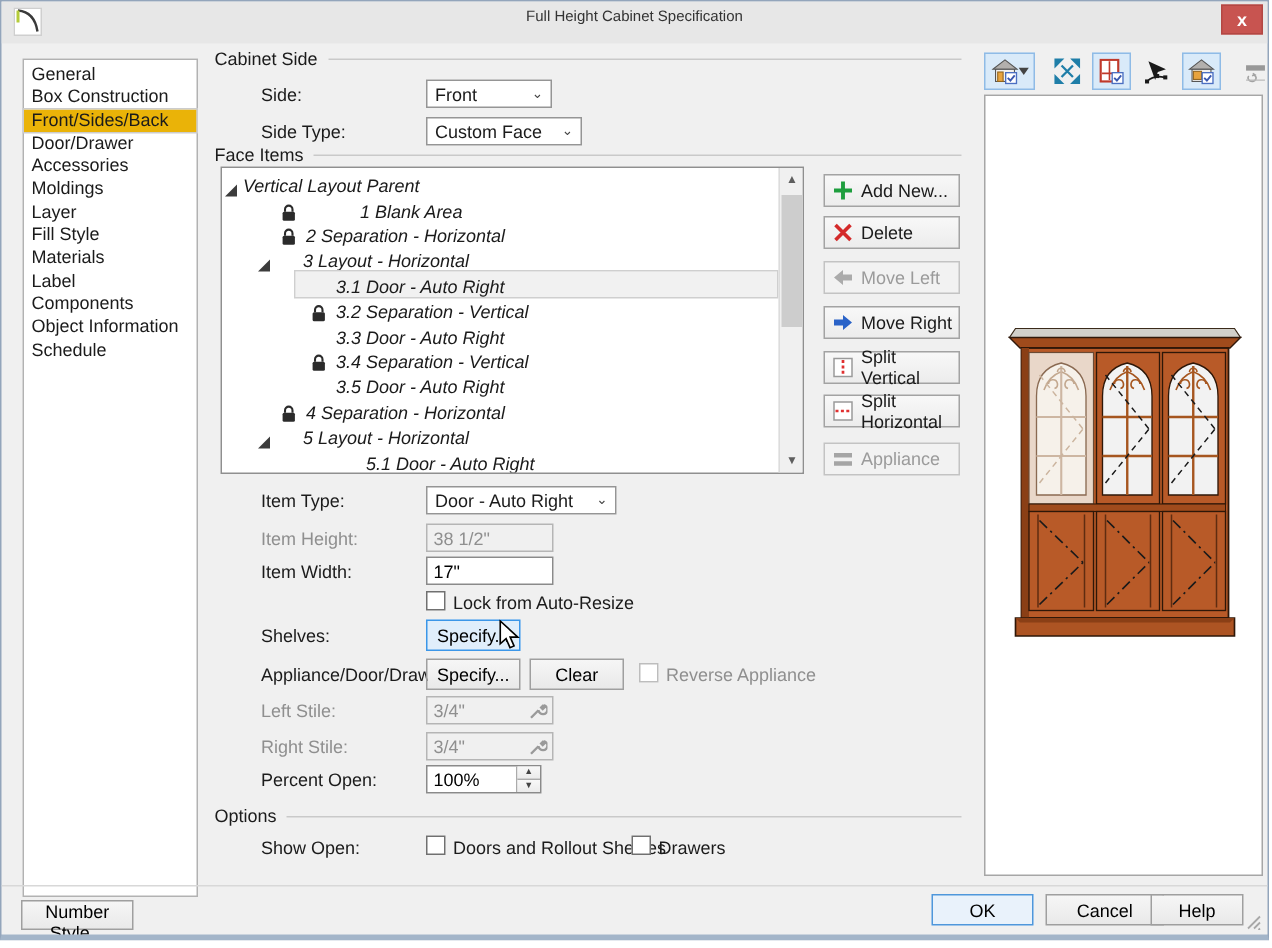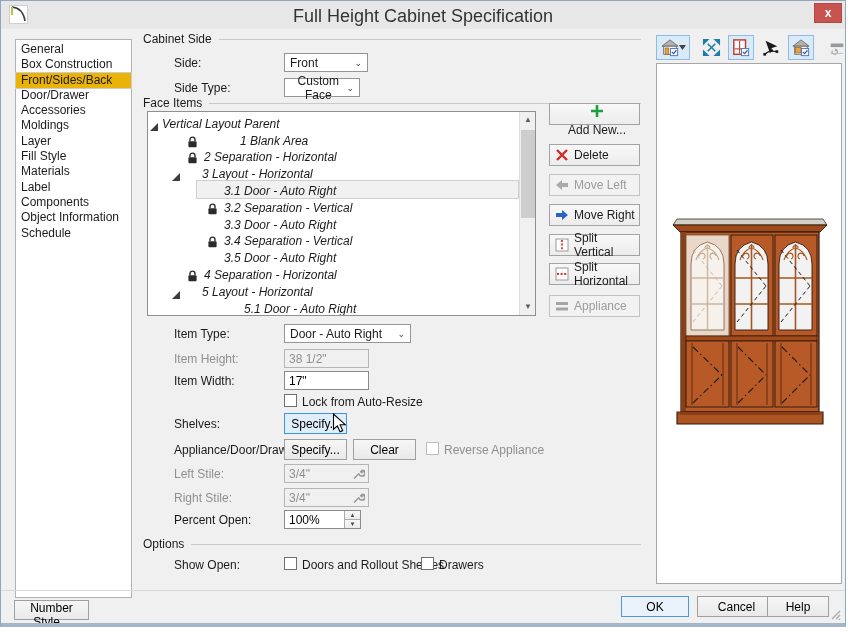--- a/index.html
+++ b/index.html
@@ -7,21 +7,21 @@
   body { font-family:"Liberation Sans","DejaVu Sans",sans-serif; font-size:12px; color:#1b1b1b; }
 
   .win { position:relative; width:846px; height:627px; margin:0;
          border:1px solid #93a5bb; border-bottom:4px solid #a3b5c9;
          background:#f0f0f0; overflow:hidden; }
 
   
   .titlebar { position:absolute; left:0; top:0; width:100%; height:28px; background:#e7e7e7; }
   .app-icon { position:absolute; left:8px; top:4px; width:19px; height:19px; background:#fff;
               border:1px solid #cfcfcf; }
-  .title-text { position:absolute; left:0; right:0; top:5px; text-align:center; font-size:18px; color:#333; }
+  .title-text { position:absolute; left:0; right:0; top:5px; text-align:center; font-size:10px; color:#333; }
   .close-btn { position:absolute; right:3px; top:2px; width:28px; height:20px; background:#c85450;
                border:1px solid #b34743; color:#fff; text-align:center; line-height:18px;
                font-size:12px; font-weight:bold; cursor:pointer; }
 
   
   .sidebar { position:absolute; left:14px; top:38px; width:117px; height:559px; background:#fff;
              border:1px solid #b2b2b2; padding:2px 0; }
   .side-item { line-height:15.3px; padding-left:5px; white-space:nowrap; cursor:pointer; }
   .side-item.selected { background:#eab308; outline:1px solid #cccccc; }
 
@@ -128,21 +128,21 @@
   <div class="group-hd" style="left:142px; top:31px; width:498px;">
     <span>Cabinet Side</span>
       <span class="g-line"></span>
   </div>
   <div class="lbl" style="left:173px; top:55px;">Side:</div>
   <div class="combo" style="left:283px; top:52px; width:84px;">
     <span>Front</span>
     <span class="chev">⌄</span>
   </div>
   <div class="lbl" style="left:173px; top:80px;">Side Type:</div>
-  <div class="combo" style="left:283px; top:77px; width:76px;text-align:center;">
+  <div class="combo" style="left:283px; top:77px; width:104px;">
     <span>Custom Face</span>
     <span class="chev">⌄</span>
   </div>
 
   <div class="group-hd" style="left:142px; top:95px; width:498px;">
     <span>Face Items</span>
       <span class="g-line"></span>
   </div>
 
   <div class="tree">
@@ -207,21 +207,21 @@
         <span>5.1 Door - Auto Right</span>
       </div>
     </div>
     <div class="scrollbar">
       <div class="sb-arrow" style="top:0;">▲</div>
       <div class="sb-thumb"></div>
       <div class="sb-arrow" style="bottom:0;">▼</div>
     </div>
   </div>
 
-  <div class="tool-btn" style="top:102px;flex-direction:column;">
+  <div class="tool-btn" style="top:115px;">
     <svg width="14" height="14" viewBox="0 0 14 14">
         <path d="M7 1v12M1 7h12" stroke="#1e9e3e" stroke-width="2.6"></path>
       </svg>
     <span>Add New...</span>
   </div>
   <div class="tool-btn" style="top:143px;">
     <svg width="14" height="14" viewBox="0 0 14 14">
         <path d="M2 2l10 10M12 2L2 12" stroke="#d42a2a" stroke-width="2.4"></path>
       </svg>
     <span>Delete</span>

